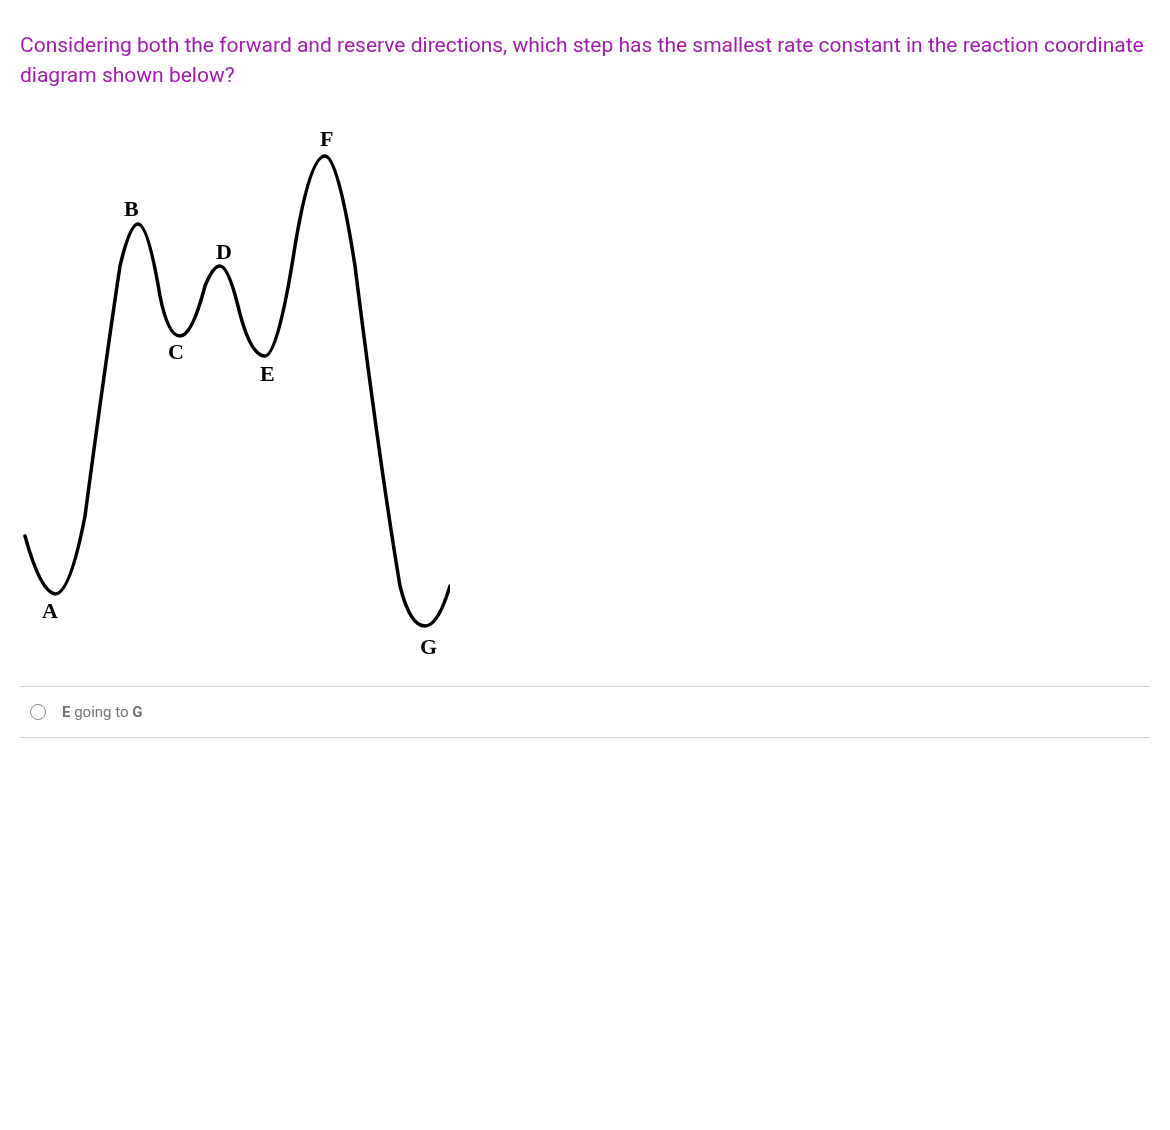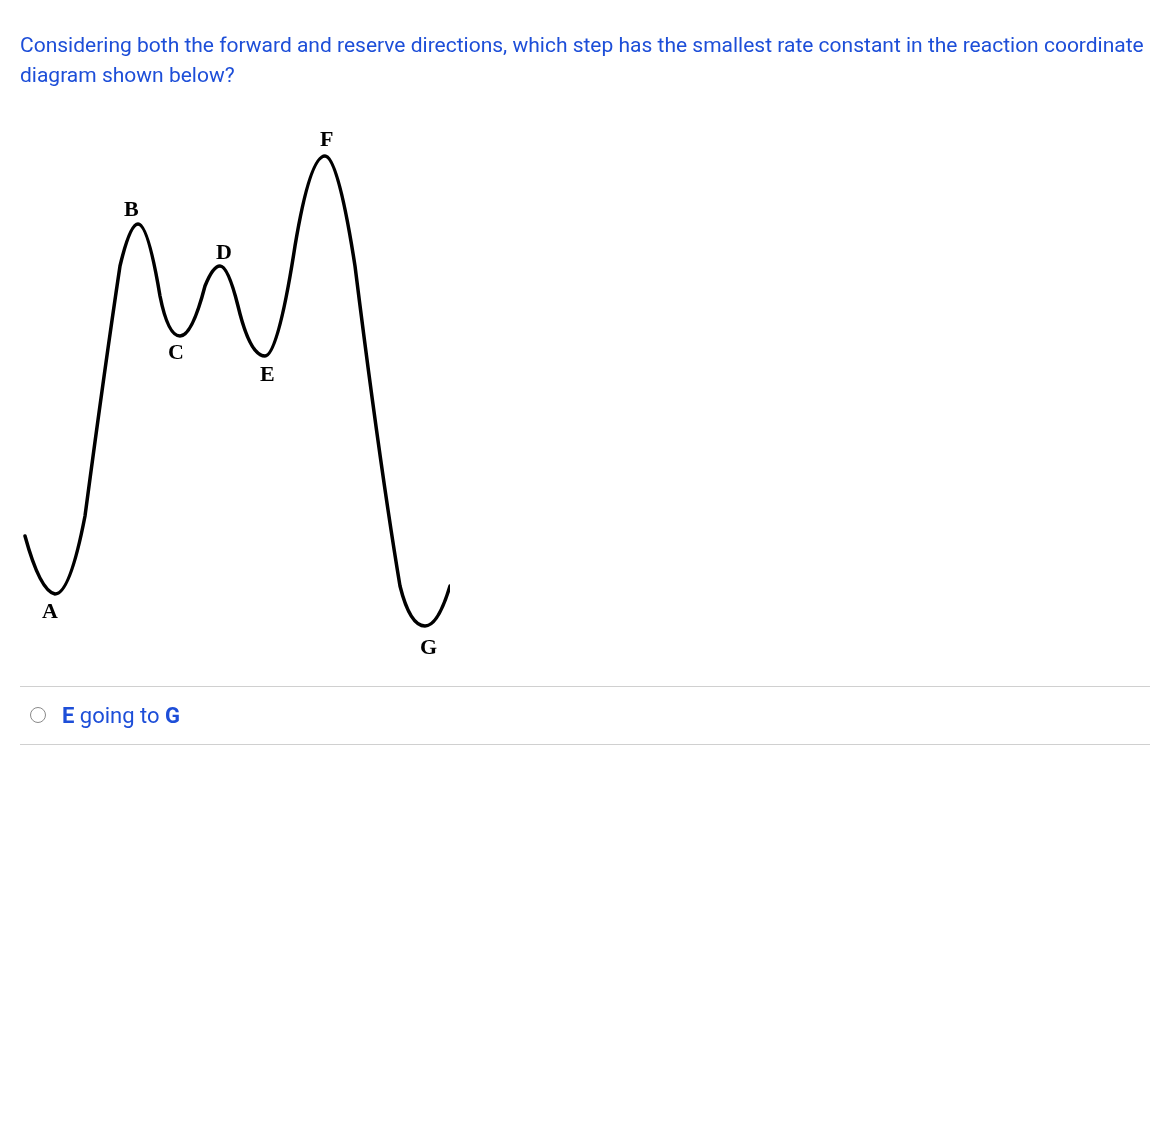--- a/index.html
+++ b/index.html
@@ -10,21 +10,21 @@
     body {
       font-family: -apple-system, BlinkMacSystemFont, "Segoe UI", Roboto, Helvetica, Arial, sans-serif;
       background: #ffffff;
       padding: 30px 20px 20px 20px;
       color: #333;
       width: 1170px;
     }
     .question-text {
       font-size: 21px;
       line-height: 1.45;
-      color: #1d4ed8;
+      color: #a21caf;
       margin-bottom: 25px;
     }
     .diagram-container {
       width: 430px;
       height: 540px;
       position: relative;
       margin-bottom: 30px;
     }
     .diagram-svg {
       width: 100%;
@@ -50,22 +50,22 @@
     }
     .radio-circle {
       width: 16px;
       height: 16px;
       border: 1.5px solid #8a8a8a;
       border-radius: 50%;
       margin-right: 16px;
       flex-shrink: 0;
     }
     .option-label {
-      font-size: 22px;
-      color: #1d4ed8;
+      font-size: 15px;
+      color: #737373;
     }
     .option-label .bold {
       font-weight: 700;
     }
   </style>
 </head>
 <body>
 
 <div class="question-text">Considering both the forward and reserve directions, which step has the smallest rate constant in the reaction coordinate diagram shown below?</div>
 

